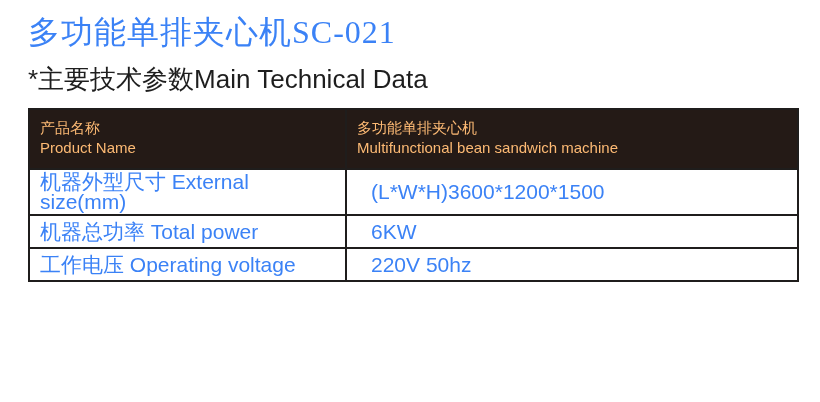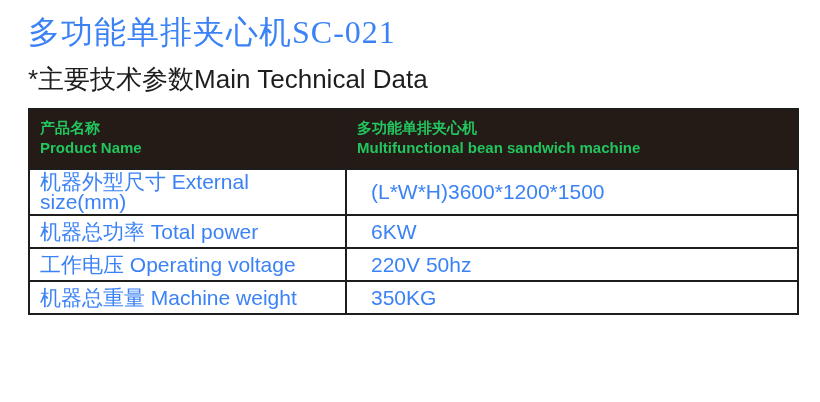--- a/index.html
+++ b/index.html
@@ -37,22 +37,22 @@
     margin-top: 13px;
     border-collapse: collapse;
     width: 769px;
     table-layout: fixed;
   }
   table.spec-table, table.spec-table th, table.spec-table td {
     border: 2px solid #1f1d1c;
   }
   table.spec-table th {
     background: #241a16;
-    color: #22c55e;
-    font-weight: 700;
+    color: #fdba74;
+    font-weight: 400;
     text-align: left;
     vertical-align: middle;
     font-size: 15px;
     line-height: 20px;
     height: 50px;
     padding: 3px 8px 5px 10px;
   }
   table.spec-table th.val-col {
     border-left: 2px solid #ffffff;
   }
@@ -105,20 +105,16 @@
         <td class="value">(L*W*H)3600*1200*1500</td>
       </tr>
       <tr>
         <td class="label">机器总功率 Total power</td>
         <td class="value">6KW</td>
       </tr>
       <tr>
         <td class="label">工作电压 Operating voltage</td>
         <td class="value">220V 50hz</td>
       </tr>
-      <tr>
-        <td class="label">机器总重量 Machine weight</td>
-        <td class="value">350KG</td>
-      </tr>
     </tbody>
   </table>
 
 </div>
 
 </body></html>

